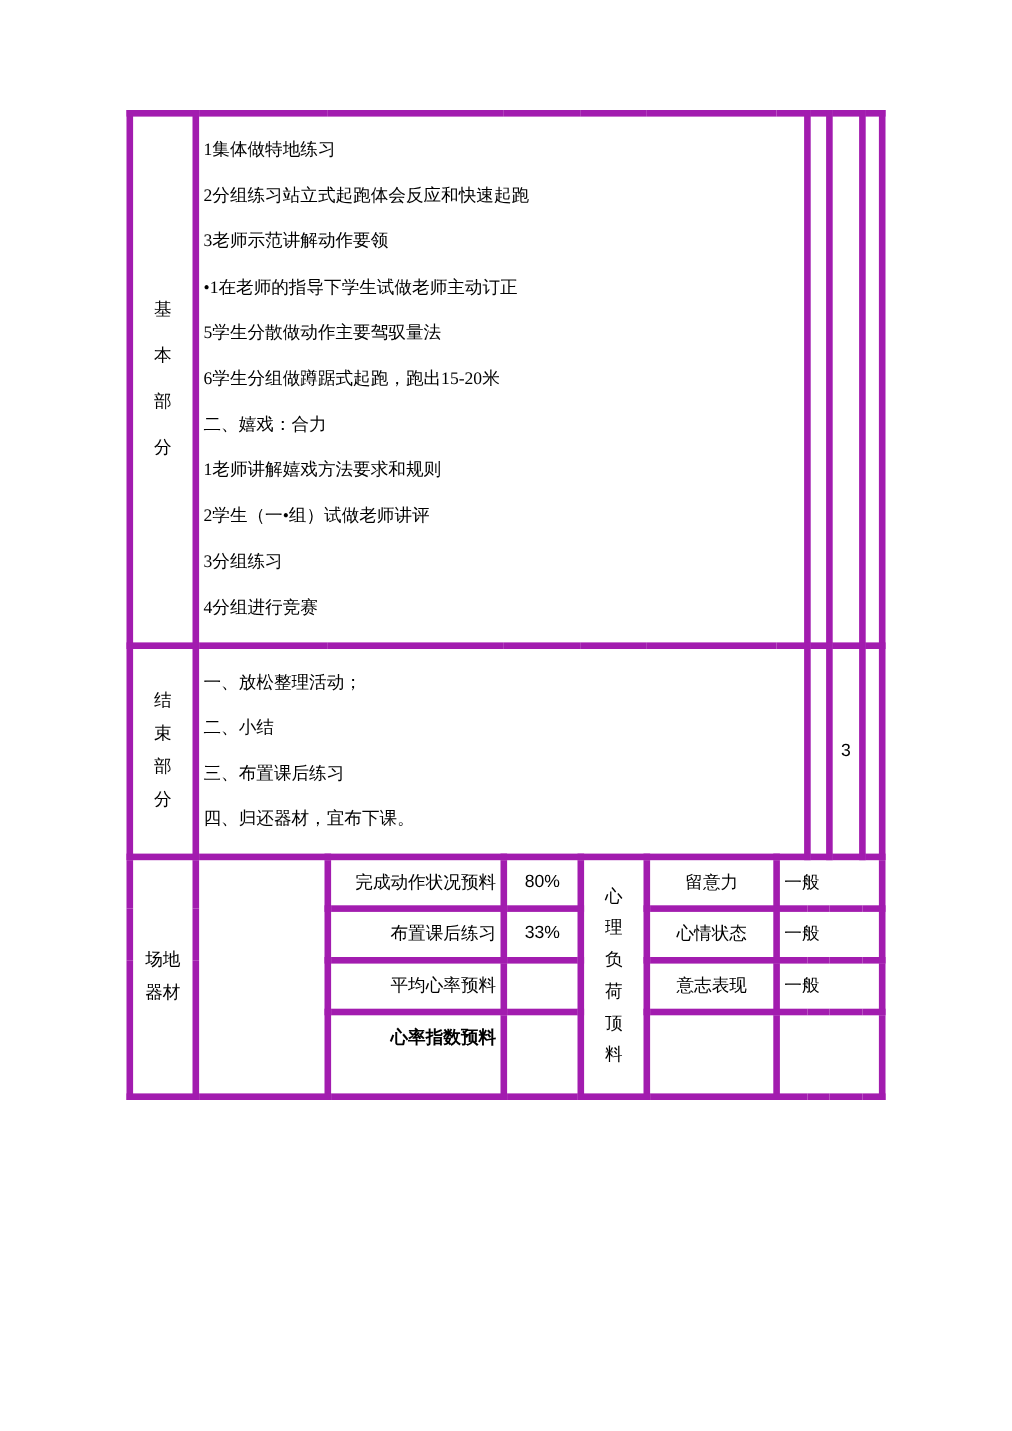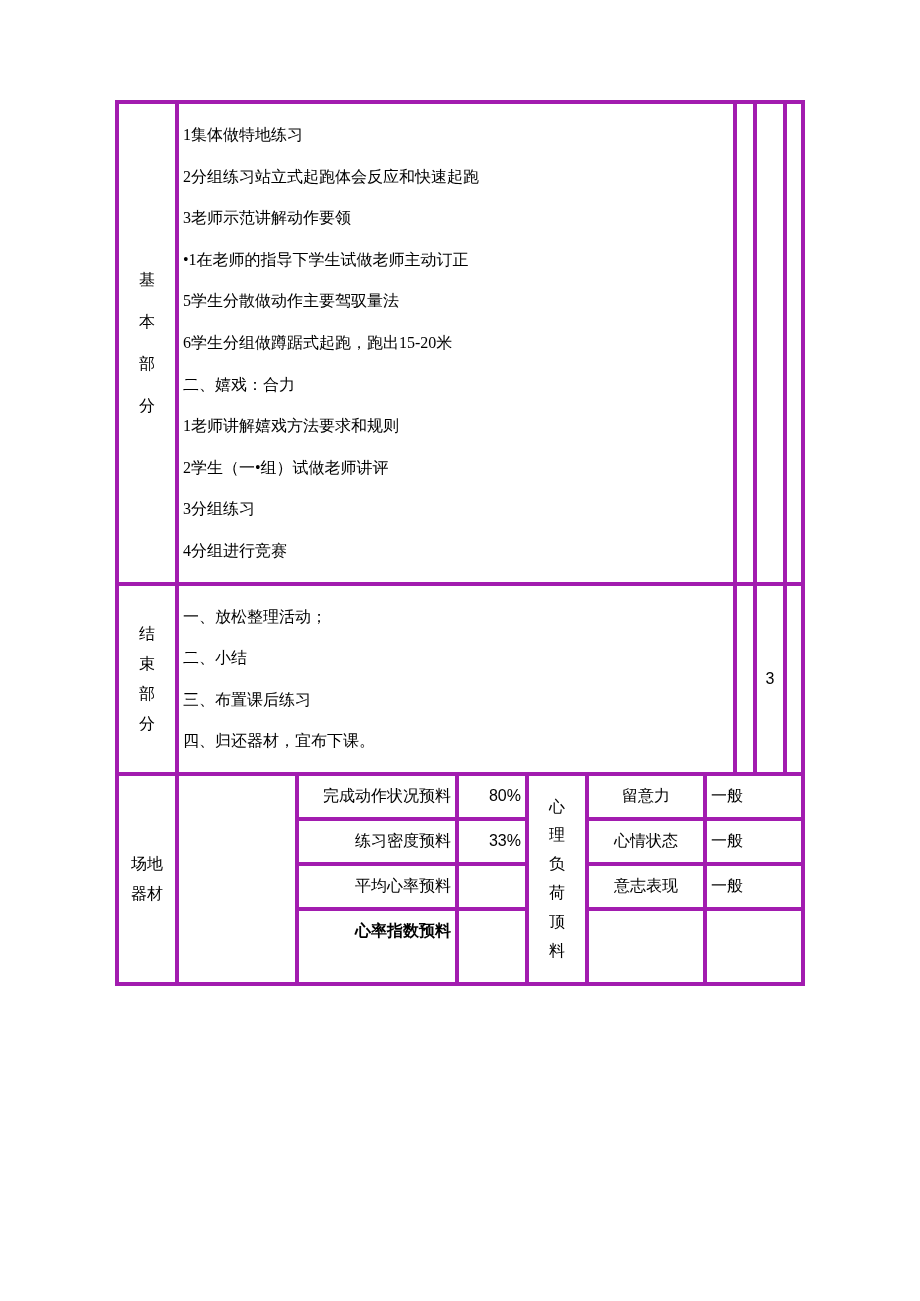--- a/index.html
+++ b/index.html
@@ -15,21 +15,21 @@
   width: 920px;
   height: 1301px;
   padding: 100px 115px 0 115px;
   position: relative;
 }
 table {
   border-collapse: collapse;
   width: 100%;
 }
 td {
-  border: 4px solid #a21caf;
+  border: 6px solid #a21caf;
   vertical-align: middle;
   padding: 0;
 }
 .section-label {
   width: 60px;
   text-align: center;
   font-size: 16px;
 }
 .section-label .ch {
   display: block;
@@ -45,21 +45,21 @@
 .content-cell .line { display: block; }
 .content-cell.end { line-height: 2.6; }
 .narrow { width: 20px; }
 .num-cell { width: 30px; text-align: center; font-family: Arial, sans-serif; }
 .empty-narrow { width: 18px; }
 
 .lower td { padding: 10px 4px; }
 .lower .label-col1 { width: 60px; text-align: center; }
 .lower .col2 { width: 120px; }
 .lower .col3 { width: 160px; text-align: right; }
-.lower .col4 { width: 70px; text-align: right; font-family: Arial, sans-serif; }
+.lower .col4 { width: 70px; text-align: center; font-family: Arial, sans-serif; }
 .lower .col5 { width: 60px; text-align: center; }
 .lower .col6 { width: 118px; text-align: center; }
 .lower .col7 { text-align: left; }
 .v-text .ch { display: block; line-height: 1.8; }
 .label-col1 .ch { display: block; line-height: 1; margin: 14px 0; }
 </style>
 </head>
 <body>
 
 <div class="page">
@@ -122,21 +122,21 @@
       <span class="ch">理</span>
       <span class="ch">负</span>
       <span class="ch">荷</span>
       <span class="ch">顶</span>
       <span class="ch">料</span>
     </td>
     <td class="col6">留意力</td>
     <td class="col7" colspan="4">一般</td>
   </tr>
   <tr class="lower">
-    <td class="col3">练习密度预料</td>
+    <td class="col3">布置课后练习</td>
     <td class="col4">33%</td>
     <td class="col6">心情状态</td>
     <td class="col7" colspan="4">一般</td>
   </tr>
   <tr class="lower">
     <td class="col3">平均心率预料</td>
     <td class="col4"></td>
     <td class="col6">意志表现</td>
     <td class="col7" colspan="4">一般</td>
   </tr>

